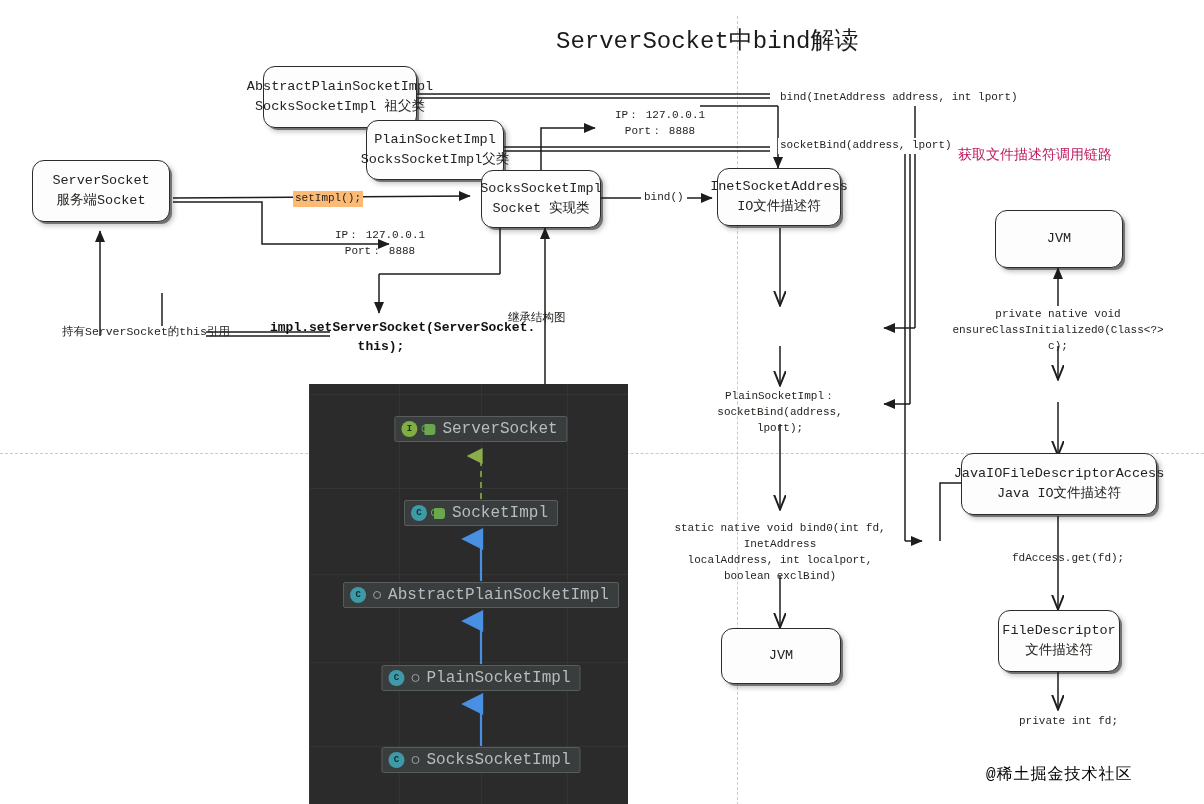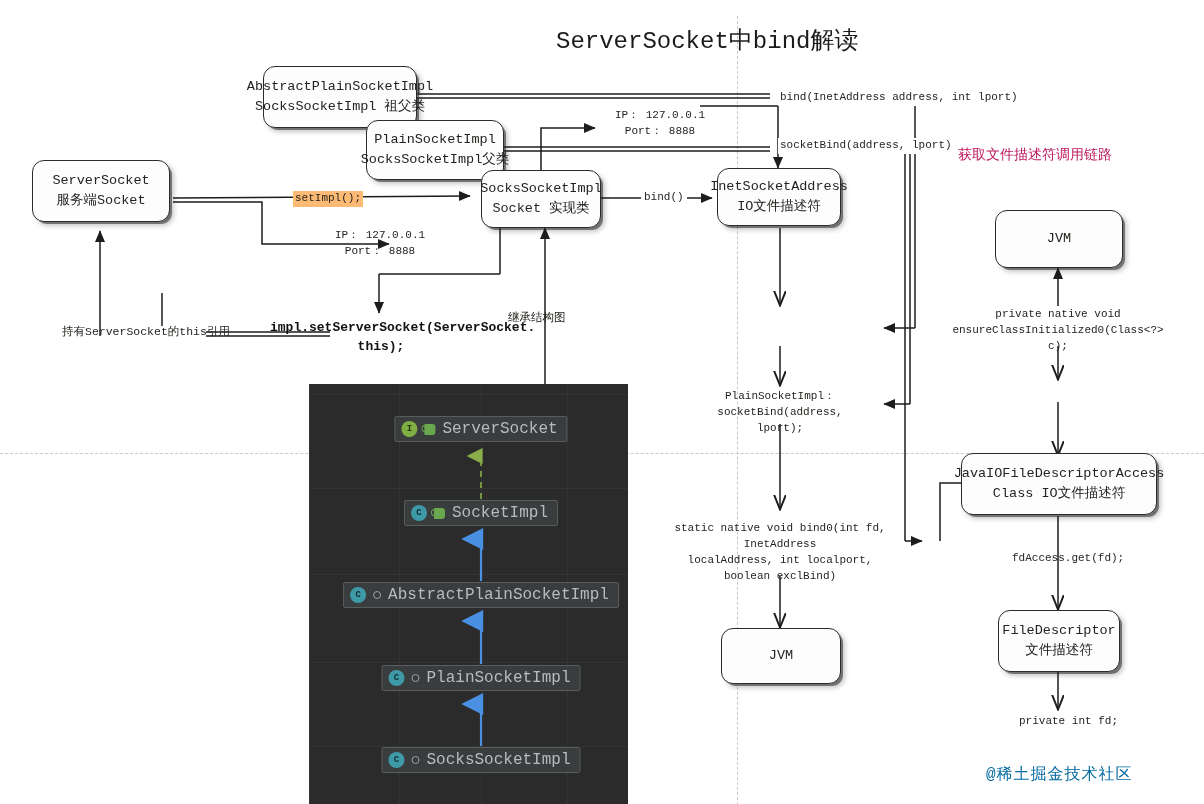--- a/index.html
+++ b/index.html
@@ -135,21 +135,21 @@
   .icon-dot {
     width: 6px; height: 6px;
     border-radius: 50%;
     border: 1.3px solid #9aa0a4;
     flex: 0 0 auto;
   }
   
   .watermark {
     position: absolute;
     font-size: 16px;
-    color: #0369a1;
+    color: #000000;
     white-space: nowrap;
     letter-spacing: 1px;
   }
 </style>
 </head>
 <body>
 
 <div id="canvas">
 
   <div class="guide-h" style="top:437px;"></div>
@@ -253,21 +253,21 @@
   <div class="box" style="left:721px; top:612px; width:120px; height:56px;">
     <span class="ln">JVM</span>
   </div>
 
   <div class="box" style="left:995px; top:194px; width:128px; height:58px;">
     <span class="ln">JVM</span>
   </div>
 
   <div class="box" style="left:961px; top:437px; width:196px; height:62px;">
     <span class="ln">JavaIOFileDescriptorAccess</span>
-    <span class="ln">Class IO文件描述符</span>
+    <span class="ln">Java IO文件描述符</span>
   </div>
 
   <div class="box" style="left:998px; top:594px; width:122px; height:62px;">
     <span class="ln">FileDescriptor</span>
     <span class="ln">文件描述符</span>
   </div>
 
   <div class="lbl nowrap" style="left:293px; top:175px; background:#fdba74; padding:0 2px;">setImpl();</div>
 
   <div class="lbl" style="left:325px; top:212px; width:110px;">IP： 127.0.0.1

